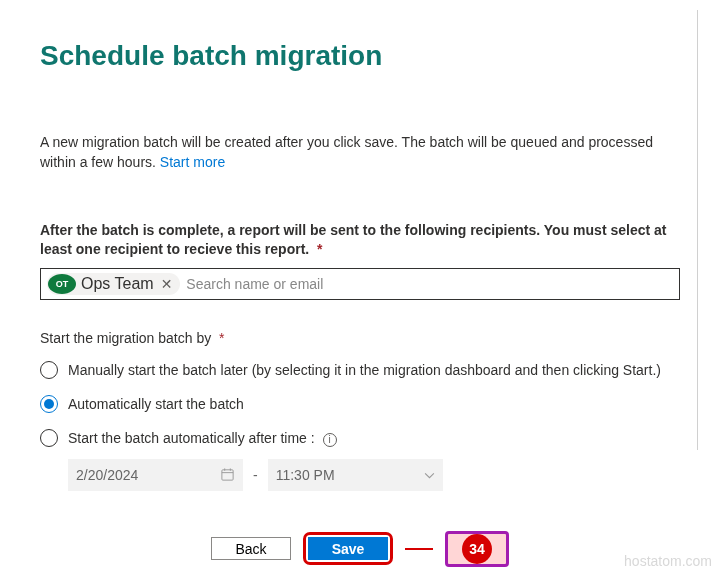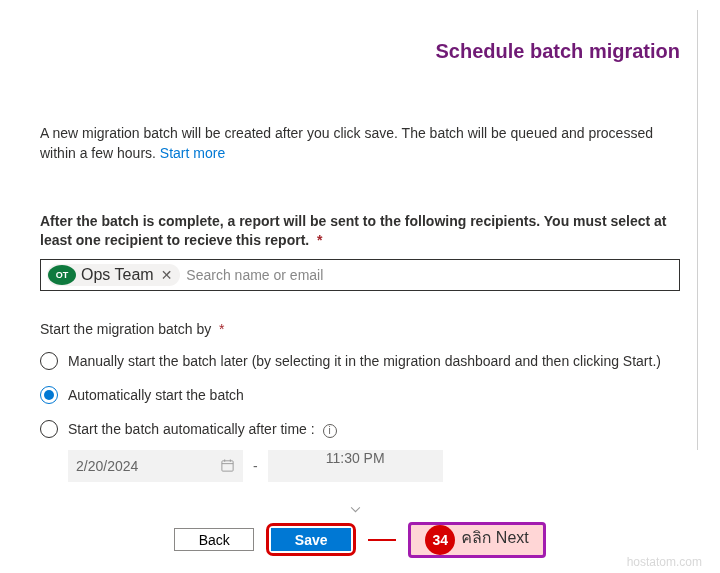--- a/index.html
+++ b/index.html
@@ -15,25 +15,24 @@
     }
     .vline {
       position: absolute;
       right: 22px;
       top: 10px;
       width: 1px;
       height: 440px;
       background: #d0d0d0;
     }
     h1 {
-      font-size: 20px;
+      font-size: 28px;
       font-weight: 600;
-      color: #701a75;
+      color: #0f766e;
       margin-bottom: 60px;
-      text-align: right;
     }
     .intro { margin-bottom: 48px; line-height: 1.45; }
     .link { color: #0078d4; cursor: pointer; }
     .label-bold { font-weight: 600; margin-bottom: 8px; line-height: 1.4; }
     .req { color: #a4262c; }
     .people-picker {
       display: flex;
       align-items: center;
       border: 1px solid #323130;
       padding: 4px 6px;
@@ -90,21 +89,21 @@
     .schedule-row {
       display: flex; align-items: center; gap: 10px;
       margin-left: 28px; margin-bottom: 24px;
     }
     .date-box, .time-box {
       background: #f2f2f2; border: none;
       height: 32px; display: flex; align-items: center;
       padding: 0 8px; color: #666; gap: 36px;
     }
     .date-box { width: 175px; justify-content: space-between; }
-    .time-box { width: 175px; justify-content: space-between; flex-direction: column; }
+    .time-box { width: 175px; justify-content: space-between; }
     .cal-icon {
       display: inline-flex; color: #999; font-size: 14px;
     }
     .chev-icon { color: #999; font-size: 12px; }
     .dash { color: #666; }
     .footer {
       display: flex; align-items: center; justify-content: center;
       gap: 12px; padding-top: 16px;
     }
     .btn {
@@ -130,22 +129,22 @@
       font-size: 14px;
     }
     .callout-box {
       background: #ffd6d6; border: 3px solid #a21caf;
       border-radius: 4px; height: 36px;
       display: flex; padding: 0 14px;
       gap: 6px;
     }
     .callout-text { font-size: 16px; color: #333; }
     .watermark {
-      position: absolute; right: 18px; bottom: 4px;
-      font-size: 12px; color: #d8d8d8;
+      position: absolute; right: 8px; bottom: 4px;
+      font-size: 14px; color: #d8d8d8;
     }
   </style>
 </head>
 <body>
 
 <div class="vline"></div>
 
 <h1>Schedule batch migration</h1>
 
 <p class="intro">
@@ -215,17 +214,16 @@
 </div>
 
 <div class="footer">
   <button class="btn">Back</button>
   <span class="save-outline">
     <button class="btn btn-primary">Save</button>
   </span>
   <span class="callout-line"></span>
   <span class="callout-box">
     <span class="badge">34</span>
-    <span class="callout-text">คลิก Next</span>
   </span>
 </div>
 
 <div class="watermark">hostatom.com</div>
 
 </body></html>

